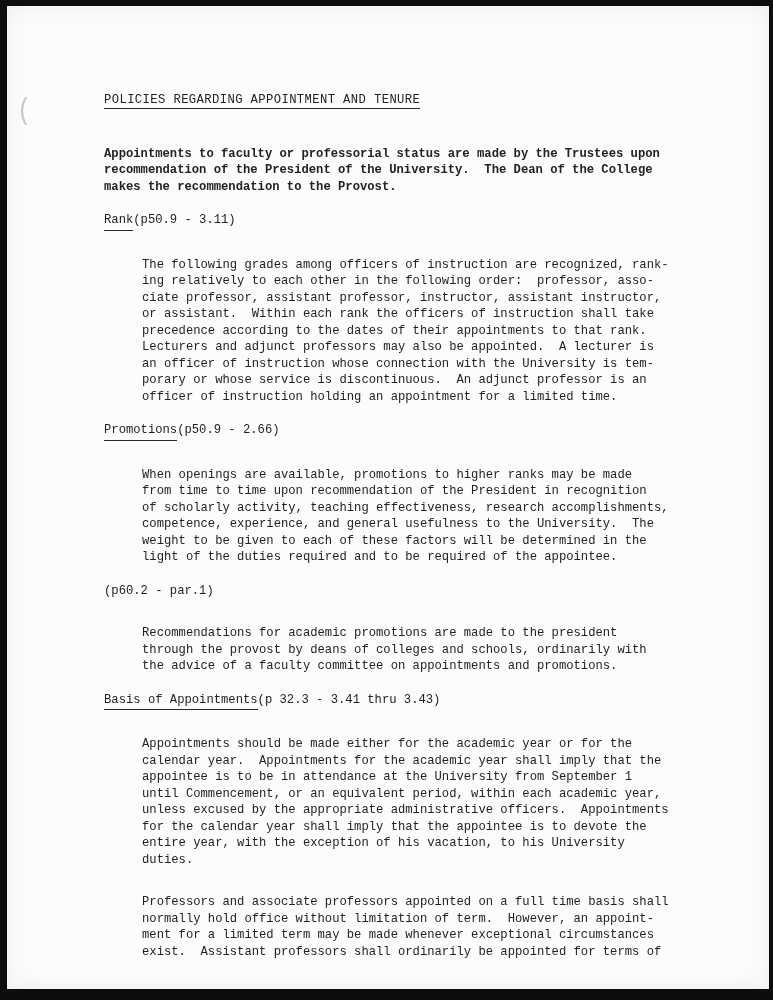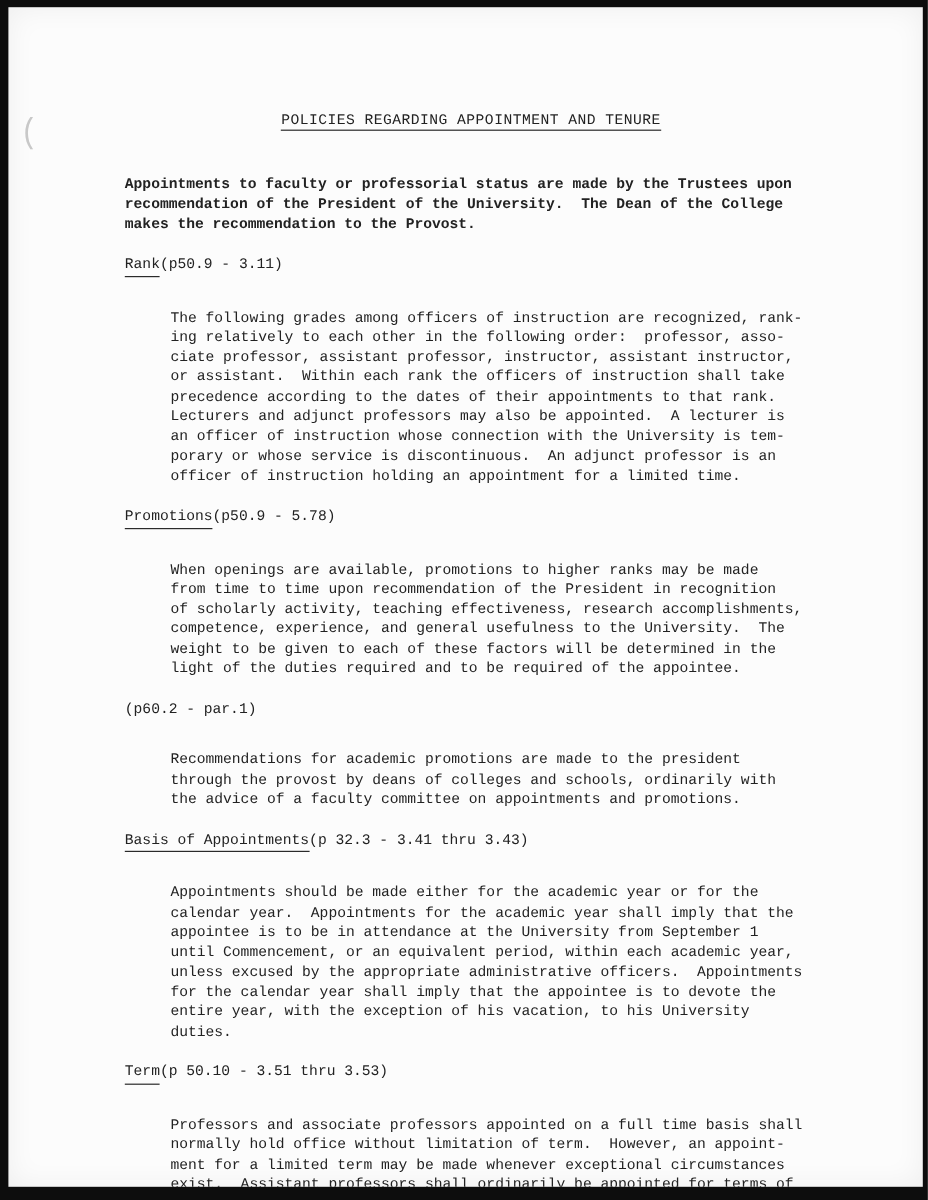--- a/index.html
+++ b/index.html
@@ -22,21 +22,21 @@
     bottom: 11px;
     background: #fcfcfc;
     box-shadow: inset 0 0 24px rgba(0,0,0,0.06);
     padding: 86px 88px 0 97px;
     color: #222;
     font-size: 12.2px;
     line-height: 16.5px;
     overflow: hidden;
   }
   .page-title {
-    text-align: center;
+    text-align: left;
     letter-spacing: 0.4px;
   }
   .page-title span {
     border-bottom: 1.4px solid #2a2a2a;
     padding-bottom: 1px;
   }
   .intro {
     margin-top: 37px;
     white-space: pre-wrap;
     font-weight: bold;
@@ -94,21 +94,21 @@
 precedence according to the dates of their appointments to that rank.
 Lecturers and adjunct professors may also be appointed.  A lecturer is
 an officer of instruction whose connection with the University is tem-
 porary or whose service is discontinuous.  An adjunct professor is an
 officer of instruction holding an appointment for a limited time.</div>
     </div>
 
     <div class="section">
       <div class="heading-row">
         <span class="section-heading">Promotions</span>
-        <span class="section-ref">(p50.9 - 5.78)</span>
+        <span class="section-ref">(p50.9 - 2.66)</span>
       </div>
       <div class="section-body">When openings are available, promotions to higher ranks may be made
 from time to time upon recommendation of the President in recognition
 of scholarly activity, teaching effectiveness, research accomplishments,
 competence, experience, and general usefulness to the University.  The
 weight to be given to each of these factors will be determined in the
 light of the duties required and to be required of the appointee.</div>
     </div>
 
     <div class="section">
@@ -130,24 +130,20 @@
 calendar year.  Appointments for the academic year shall imply that the
 appointee is to be in attendance at the University from September 1
 until Commencement, or an equivalent period, within each academic year,
 unless excused by the appropriate administrative officers.  Appointments
 for the calendar year shall imply that the appointee is to devote the
 entire year, with the exception of his vacation, to his University
 duties.</div>
     </div>
 
     <div class="section">
-      <div class="heading-row">
-        <span class="section-heading">Term</span>
-        <span class="section-ref">(p 50.10 - 3.51 thru 3.53)</span>
-      </div>
       <div class="section-body">Professors and associate professors appointed on a full time basis shall
 normally hold office without limitation of term.  However, an appoint-
 ment for a limited term may be made whenever exceptional circumstances
 exist.  Assistant professors shall ordinarily be appointed for terms of</div>
     </div>
 
   </div>
 </div>
 
 </body></html>

